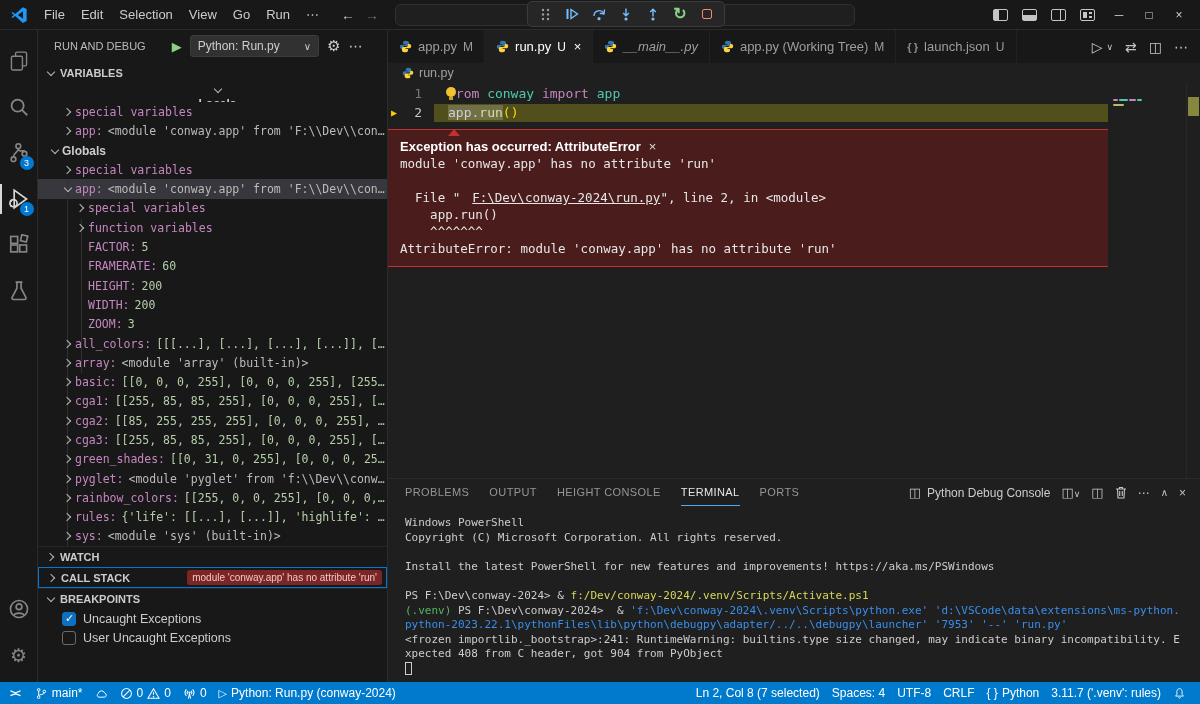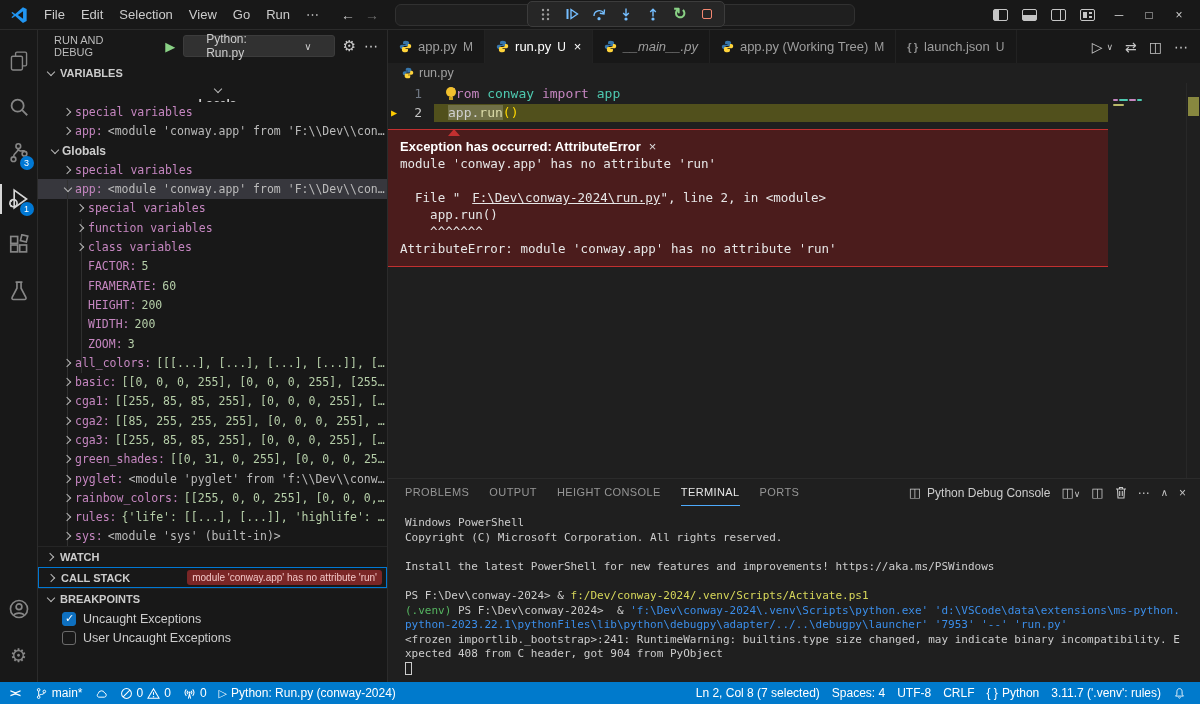--- a/index.html
+++ b/index.html
@@ -37,21 +37,21 @@
   .ab-item.active::before{content:'';position:absolute;left:0;top:8px;bottom:8px;width:2px;background:#d7d7d7;}
   .ab-badge{position:absolute;right:4px;bottom:6px;background:#0078d4;color:#fff;font-size:9px;min-width:14px;height:14px;border-radius:7px;display:flex;align-items:center;justify-content:center;padding:0 2px;}
   .ab-bottom{margin-top:auto;padding-bottom:4px;display:flex;flex-direction:column;align-items:center;}
   .gear-glyph{font-size:19px;color:#868686;}
 
   
   .sidebar{width:350px;flex:0 0 350px;background:#181818;border-right:1px solid #2b2b2b;display:flex;flex-direction:column;overflow:hidden;font-size:12px;}
   .sb-header{height:32px;display:flex;align-items:center;padding:0 8px 0 16px;gap:8px;flex:0 0 32px;}
   .sb-title{font-size:11px;color:#bbbbbb;}
   .play-green{color:#89d185;font-size:13px;margin-left:18px;}
-  .cfg-select{background:#313131;border:1px solid #3c3c3c;border-radius:3px;height:22px;display:flex;align-items:center;gap:24px;padding:0 22px;color:#cccccc;font-size:12px;}
+  .cfg-select{background:#313131;border:1px solid #3c3c3c;border-radius:3px;height:22px;display:flex;align-items:center;gap:24px;padding:0 7px;color:#cccccc;font-size:12px;}
   .cfg-select .sel-chev{font-size:10px;color:#cccccc;}
   .sb-header .gear{font-size:15px;color:#cccccc;}
   .sb-header .more{font-size:14px;color:#cccccc;letter-spacing:1px;}
   .sec-head{height:21px;display:flex;align-items:center;font-weight:bold;font-size:11px;color:#cccccc;padding-left:6px;gap:2px;border-top:1px solid #252525;}
   .chev{width:14px;height:14px;display:inline-flex;align-items:center;justify-content:center;flex:0 0 14px;}
   .chev.r::before{content:'';width:5px;height:5px;border-right:1.2px solid #b8b8b8;border-bottom:1.2px solid #b8b8b8;transform:rotate(-45deg);margin-left:-2px;}
   .chev.d::before{content:'';width:5px;height:5px;border-right:1.2px solid #b8b8b8;border-bottom:1.2px solid #b8b8b8;transform:rotate(45deg);margin-top:-2px;}
   .vars-body{position:relative;overflow:hidden;}
   .vguide{position:absolute;width:1px;background:#303030;}
   .vrow{height:19.3px;display:flex;align-items:center;white-space:nowrap;overflow:hidden;font-family:"DejaVu Sans Mono",monospace;font-size:11.5px;}
@@ -321,24 +321,20 @@
           </div>
           <div class="vrow" style="padding-left: 36px;">
             <span class="chev r"></span>
             <span class="vname">special variables</span>
           </div>
           <div class="vrow" style="padding-left: 36px;">
             <span class="chev r"></span>
             <span class="vname">function variables</span>
           </div>
           <div class="vrow" style="padding-left: 36px;">
-            <span class="chev r"></span>
-            <span class="vname">class variables</span>
-          </div>
-          <div class="vrow" style="padding-left: 36px;">
             <span class="chev "></span>
             <span class="vname">FACTOR:</span>
             <span class="vval num">5</span>
           </div>
           <div class="vrow" style="padding-left: 36px;">
             <span class="chev "></span>
             <span class="vname">FRAMERATE:</span>
             <span class="vval num">60</span>
           </div>
           <div class="vrow" style="padding-left: 36px;">
@@ -353,20 +349,25 @@
           </div>
           <div class="vrow" style="padding-left: 36px;">
             <span class="chev "></span>
             <span class="vname">ZOOM:</span>
             <span class="vval num">3</span>
           </div>
           <div class="vrow" style="padding-left: 23px;">
             <span class="chev r"></span>
             <span class="vname">all_colors:</span>
             <span class="vval num">[[[...], [...], [...], [...]], [[..…</span>
+          </div>
+          <div class="vrow" style="padding-left: 23px;">
+            <span class="chev r"></span>
+            <span class="vname">array:</span>
+            <span class="vval mod">&lt;module 'array' (built-in)&gt;</span>
           </div>
           <div class="vrow" style="padding-left: 23px;">
             <span class="chev r"></span>
             <span class="vname">basic:</span>
             <span class="vval num">[[0, 0, 0, 255], [0, 0, 0, 255], [255, 2…</span>
           </div>
           <div class="vrow" style="padding-left: 23px;">
             <span class="chev r"></span>
             <span class="vname">cga1:</span>
             <span class="vval num">[[255, 85, 85, 255], [0, 0, 0, 255], [85,…</span>

